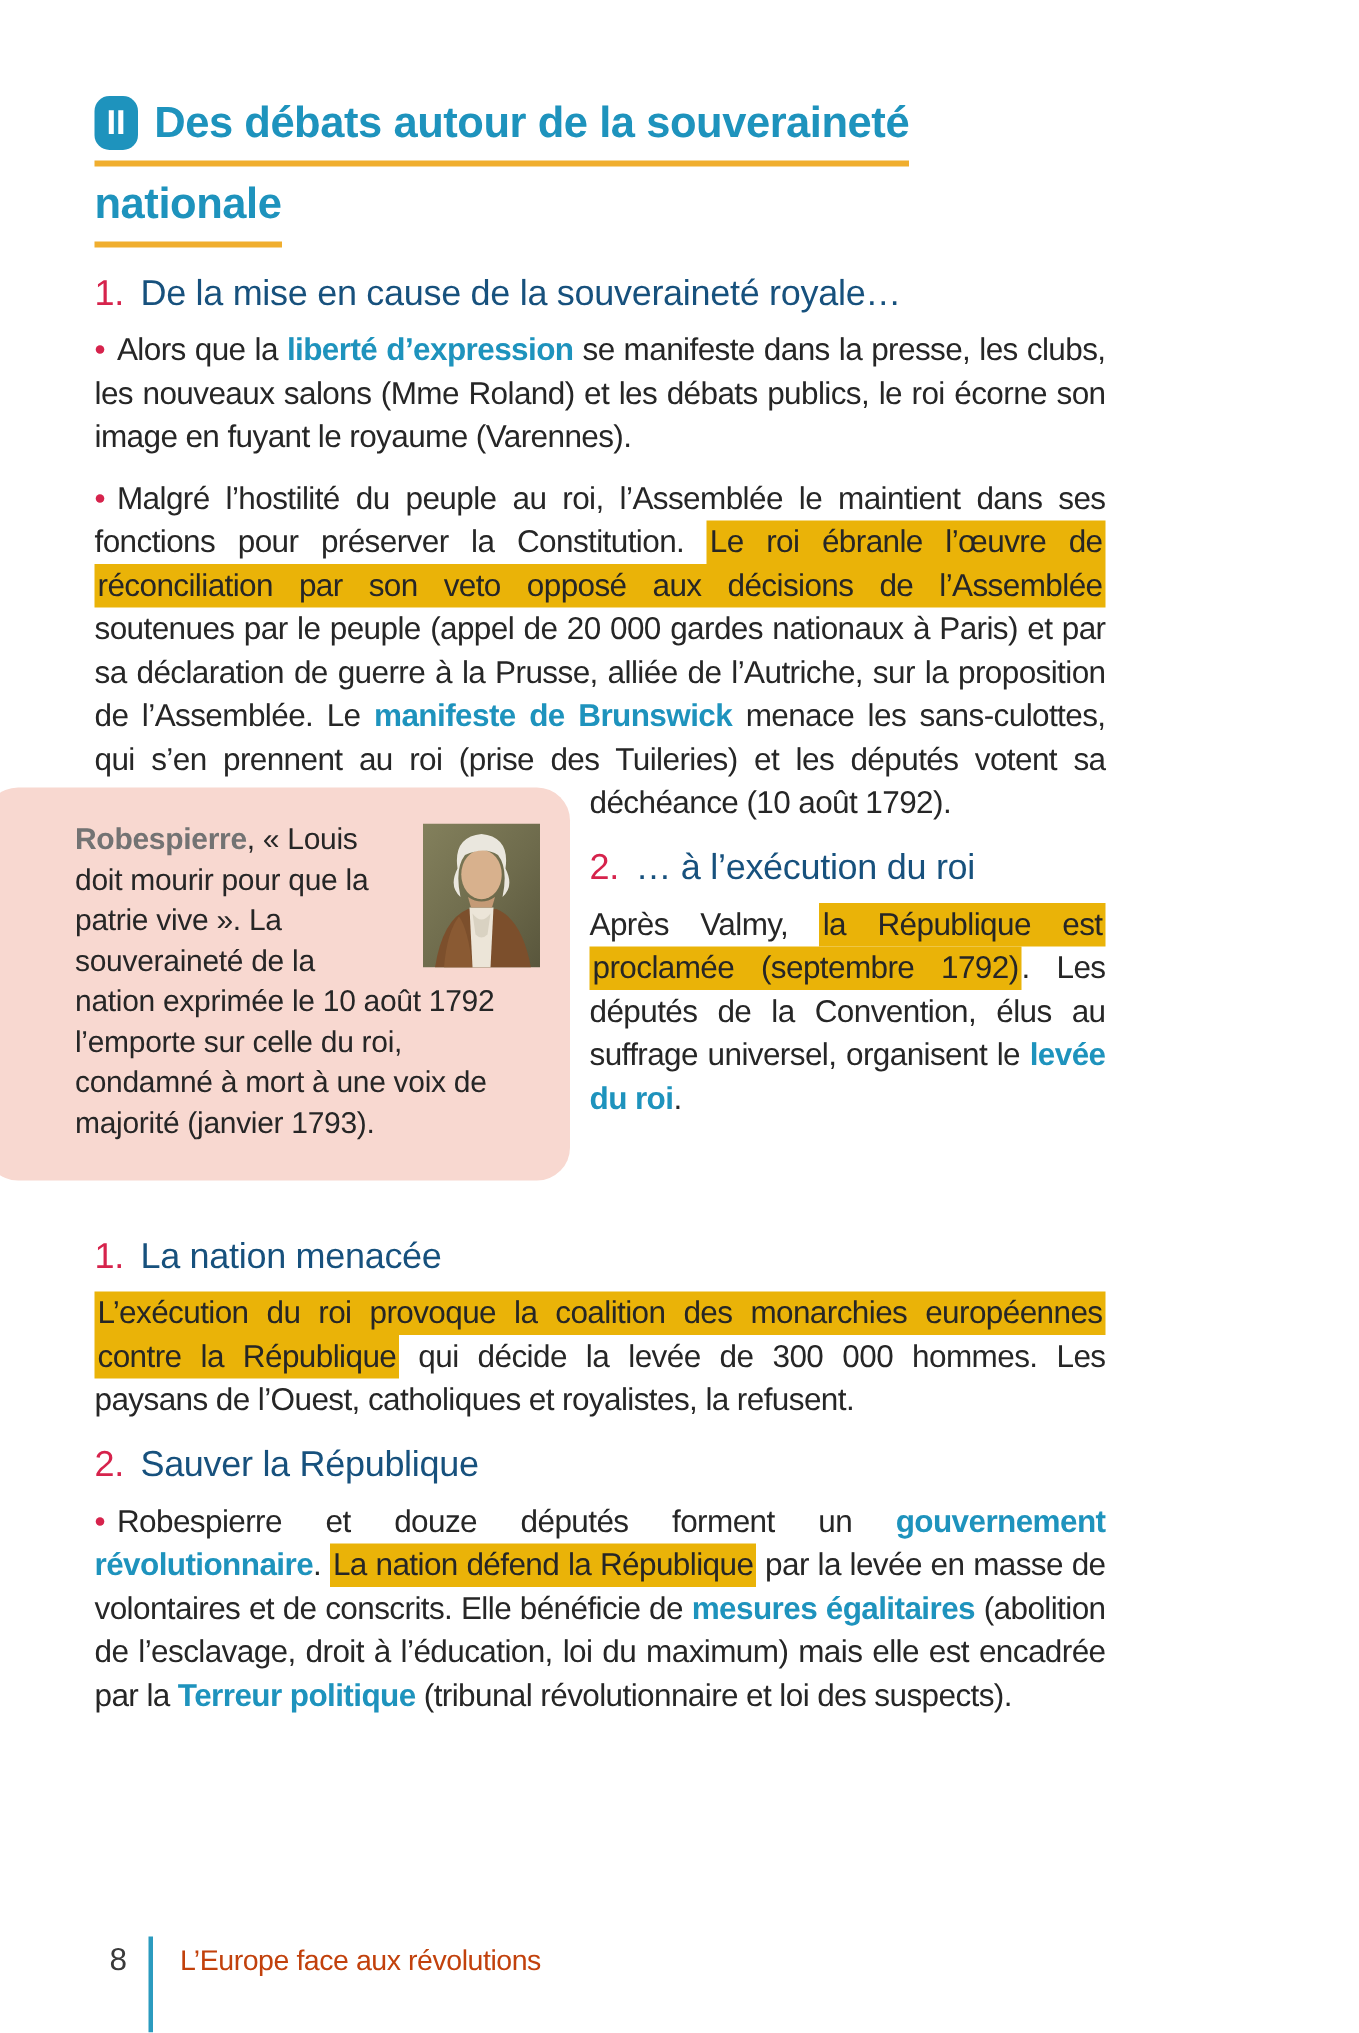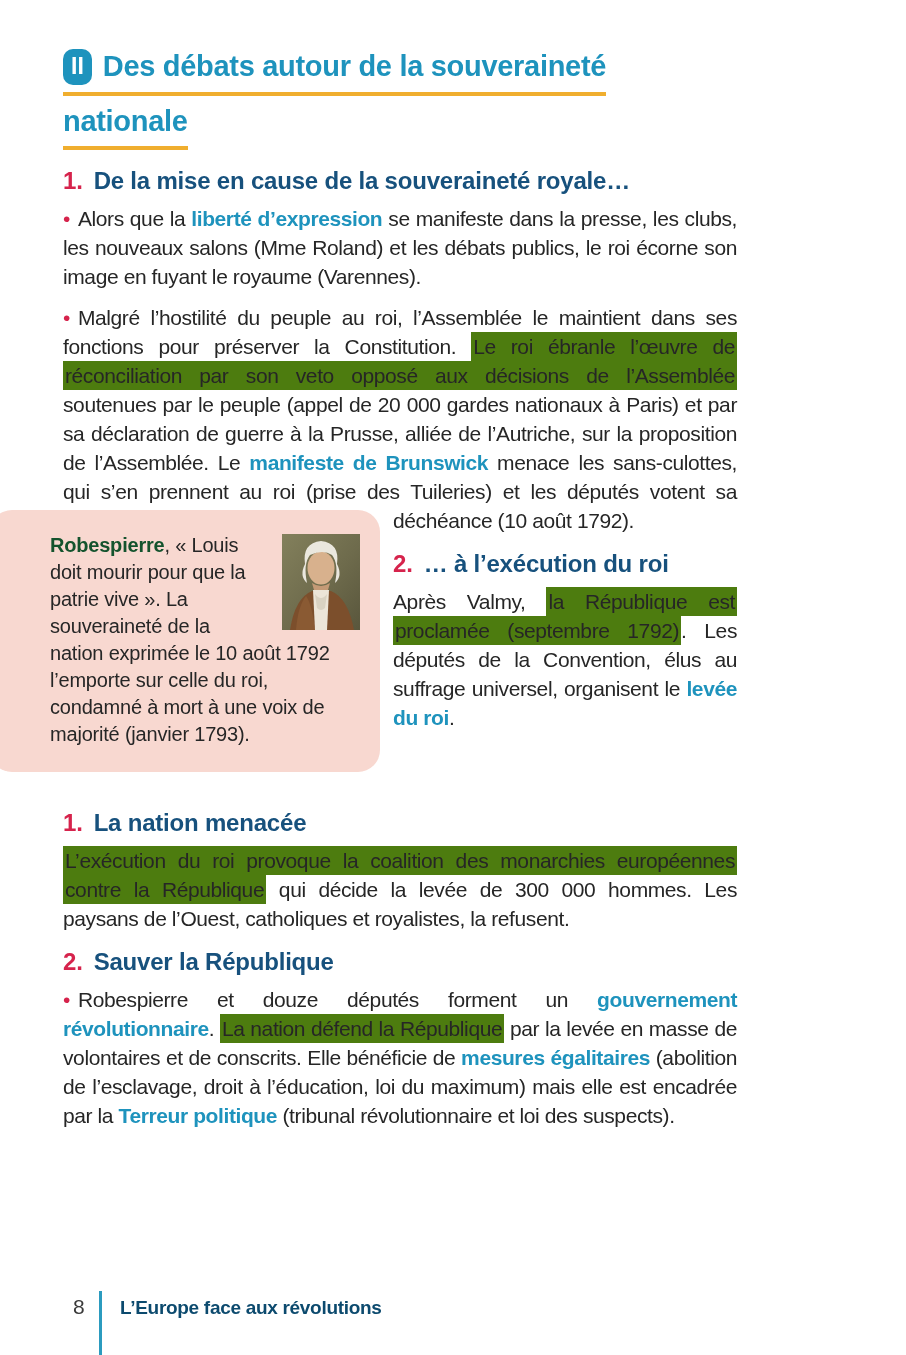--- a/index.html
+++ b/index.html
@@ -4,90 +4,90 @@
 <style>
   * { margin:0; padding:0; box-sizing:border-box; }
   html,body { background:#ffffff; }
   body {
     width:906px; height:1355px;
     font-family:"Liberation Sans", sans-serif;
     position:relative; overflow:hidden;
     color:#262626;
   }
   .page { position:absolute; inset:0; background:#ffffff; }
-  .content { position:absolute; left:63px; top:48px; width:674px; }
+  .content { position:absolute; left:63px; top:64px; width:674px; }
 
   
   h2.section-title {
     color:#1e93bd; font-size:29px; font-weight:bold;
     line-height:36px; margin-bottom:4px; letter-spacing:-0.3px;
   }
   .h2line {
     display:inline-block; border-bottom:4px solid #f0ae2e;
     padding-bottom:7px; margin-bottom:2px;
   }
   .h2line + br + .h2line { margin-top:5px; }
   .badge {
     display:inline-block; background:#1e93bd; color:#ffffff;
     font-size:23px; font-weight:bold; line-height:1;
     padding:6px 8px 7px; border-radius:10px;
     margin-right:11px; vertical-align:2px; letter-spacing:0;
   }
 
   
   h3.sub-title {
-    font-size:24px; font-weight:bold; color:#17517d;
+    font-size:24px; font-weight:normal; color:#17517d;
     line-height:30px; margin:14px 0 8px; letter-spacing:-0.2px;
   }
   h3.sub-title .num { color:#d6234c; margin-right:11px; }
 
   
   p.body {
     font-size:21px; line-height:29px; text-align:justify;
     letter-spacing:-0.4px; color:#262626; margin-bottom:12px;
   }
   .bullet { color:#d6234c; font-size:21px; margin-right:8px; }
   .hl {
-    background:#4d7c0f; padding:3px 2px;
+    background:#eab308; padding:3px 2px;
     box-decoration-break:clone; -webkit-box-decoration-break:clone;
   }
   .term { color:#1e93bd; font-weight:bold; }
 
   
   .note-box {
     display:block; float:left;
     width:390px; min-height:262px;
     margin:4px 13px 6px -73px;
     background:#f8d8d0; border-radius:22px;
     padding:22px 20px 20px 60px;
     font-size:20px; line-height:27px; letter-spacing:-0.2px;
     text-align:left; color:#262626;
   }
-  .note-box b { color:#14532d;margin-top:35px; }
+  .note-box b { color:#737373;margin-top:35px; }
   .portrait {
     display:block; float:right;
     width:78px; height:96px; margin:2px 0 2px 14px;
   }
   .portrait svg { display:block; width:78px; height:96px; }
 
   .section3 { clear:both; padding-top:16px; }
 
   
   .footer {
     position:absolute; left:63px; bottom:0; height:64px;
     display:flex; align-items:flex-start;
   }
   .pagenum {
     font-size:21px; color:#3a3a3a; padding:4px 0 0 10px; min-width:26px;
   }
   .footline {
     display:block; width:3px; height:64px; background:#2b9bbf; margin-left:10px;
   }
   .booktitle {
-    font-size:19px; font-weight:bold; color:#0c4a6e;
+    font-size:19px; font-weight:normal; color:#c2410c;
     padding:6px 0 0 18px; letter-spacing:-0.3px;text-align:center;
   }
 </style>
 </head>
 <body>
 
 <div class="page">
   <div class="content">
 
     <section>

